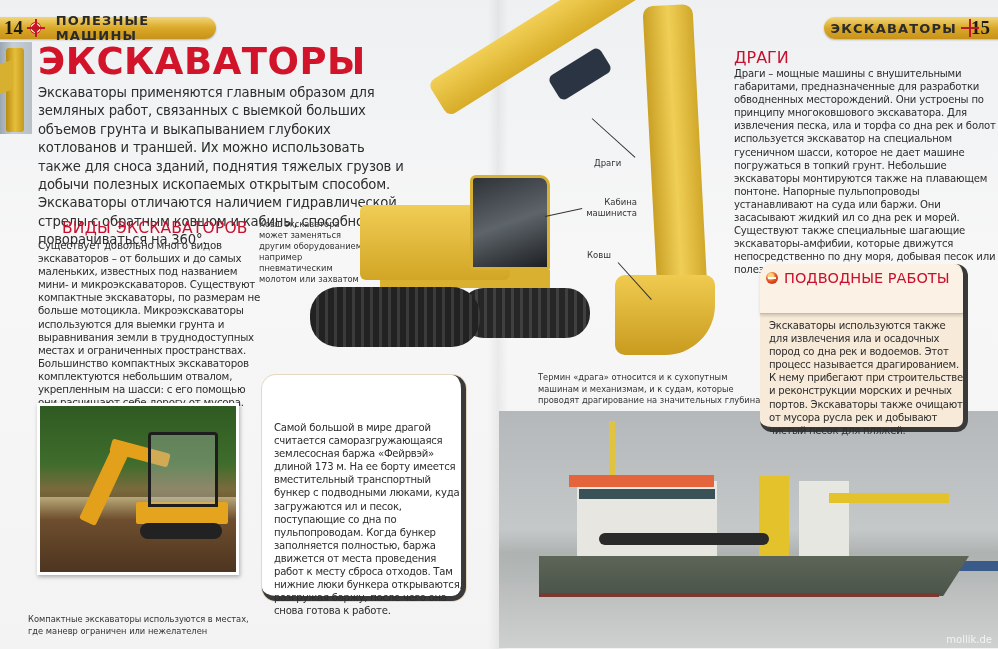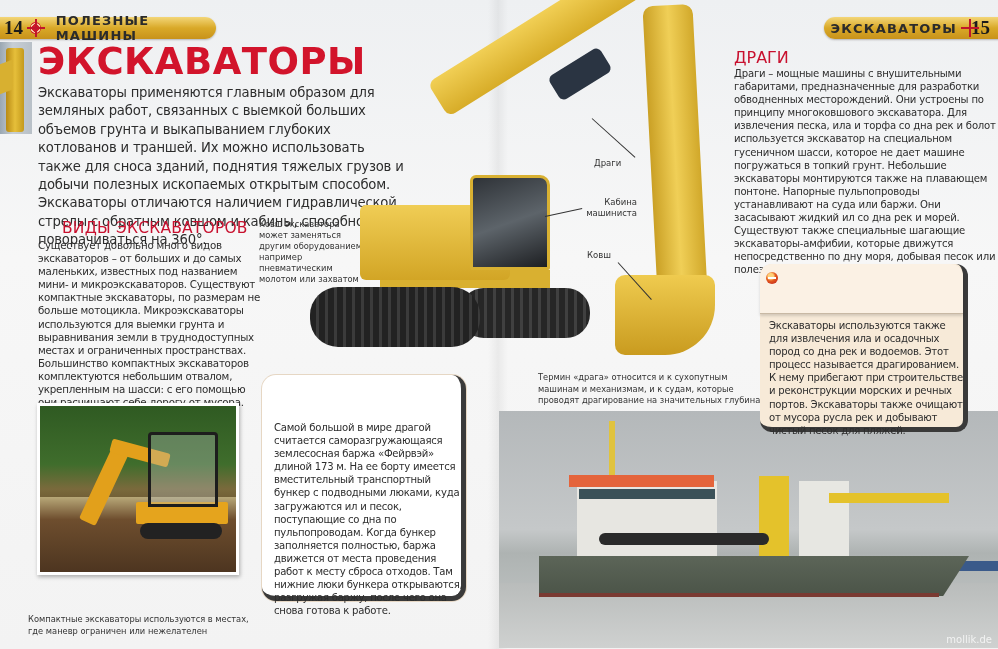--- a/index.html
+++ b/index.html
@@ -351,15 +351,16 @@
   <div class="crane2"></div>
   <div class="pipe"></div>
   <div class="hull"></div>
   <div class="hullred"></div>
   <div class="watermark">mollik.de</div>
 </div>
 
 <div class="box-underwater">
   <div class="head">
     <span class="dot"></span>
+    <div class="section-h title">ПОДВОДНЫЕ РАБОТЫ</div>
   </div>
   <div class="body-text text">Экскаваторы используются также для извлечения ила и осадочных пород со дна рек и водоемов. Этот процесс называется драгированием. К нему прибегают при строительстве и реконструкции морских и речных портов. Экскаваторы также очищают от мусора русла рек и добывают чистый песок для пляжей.</div>
 </div>
 
 </body></html>

